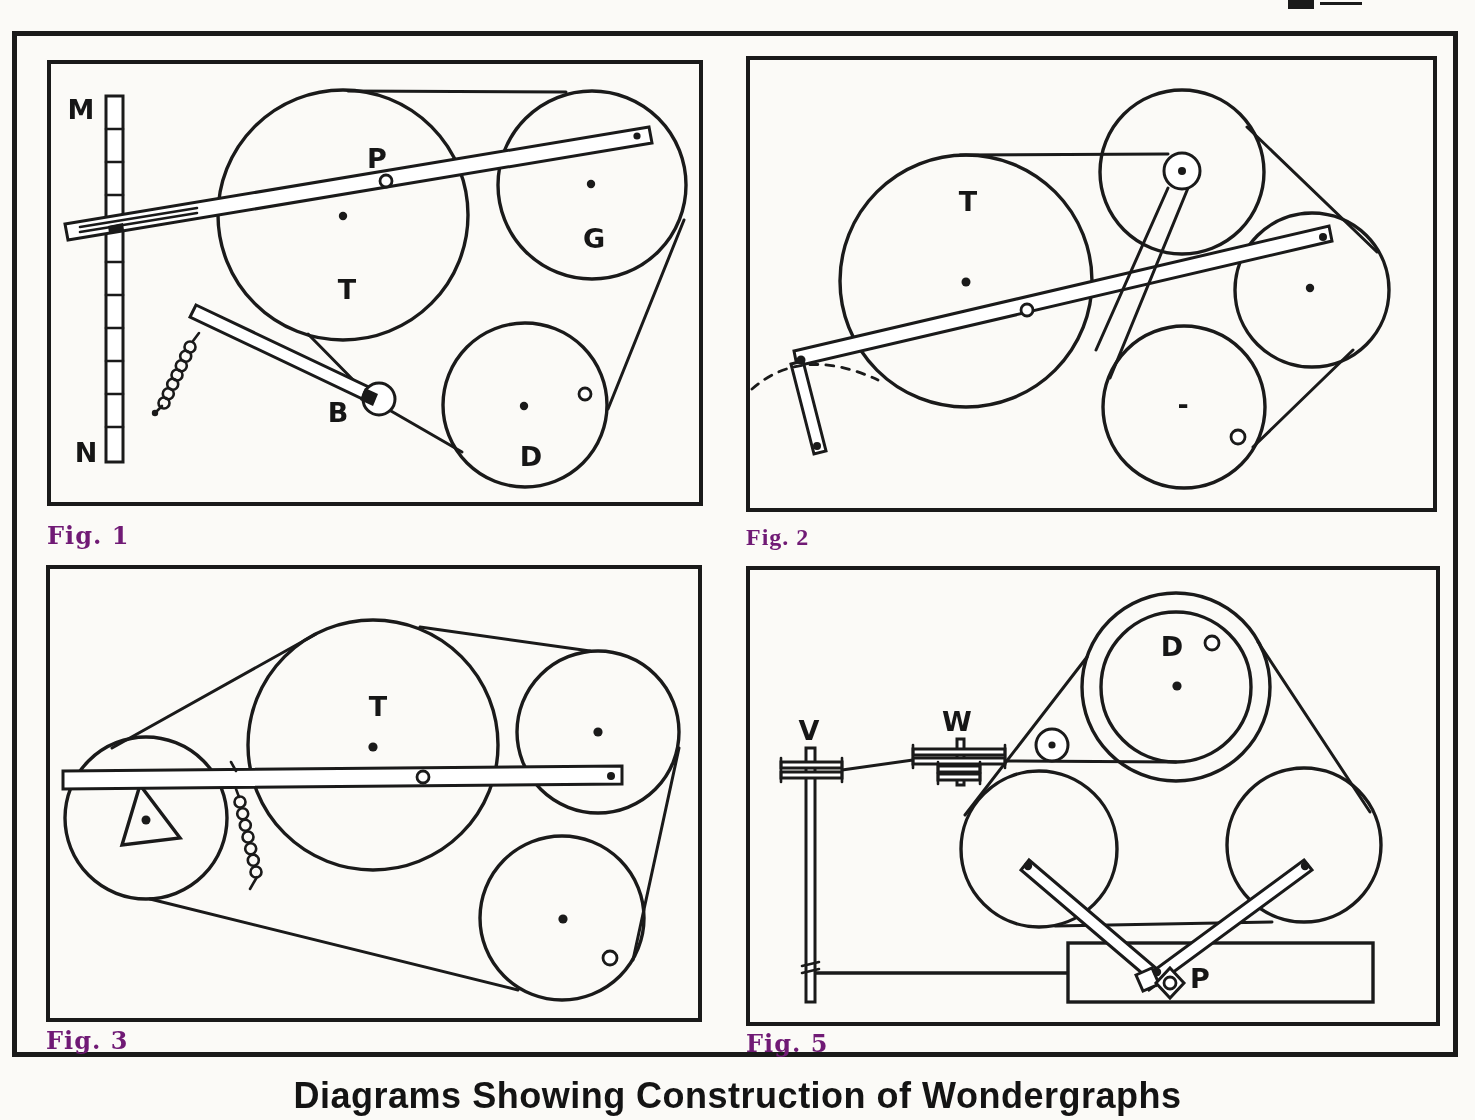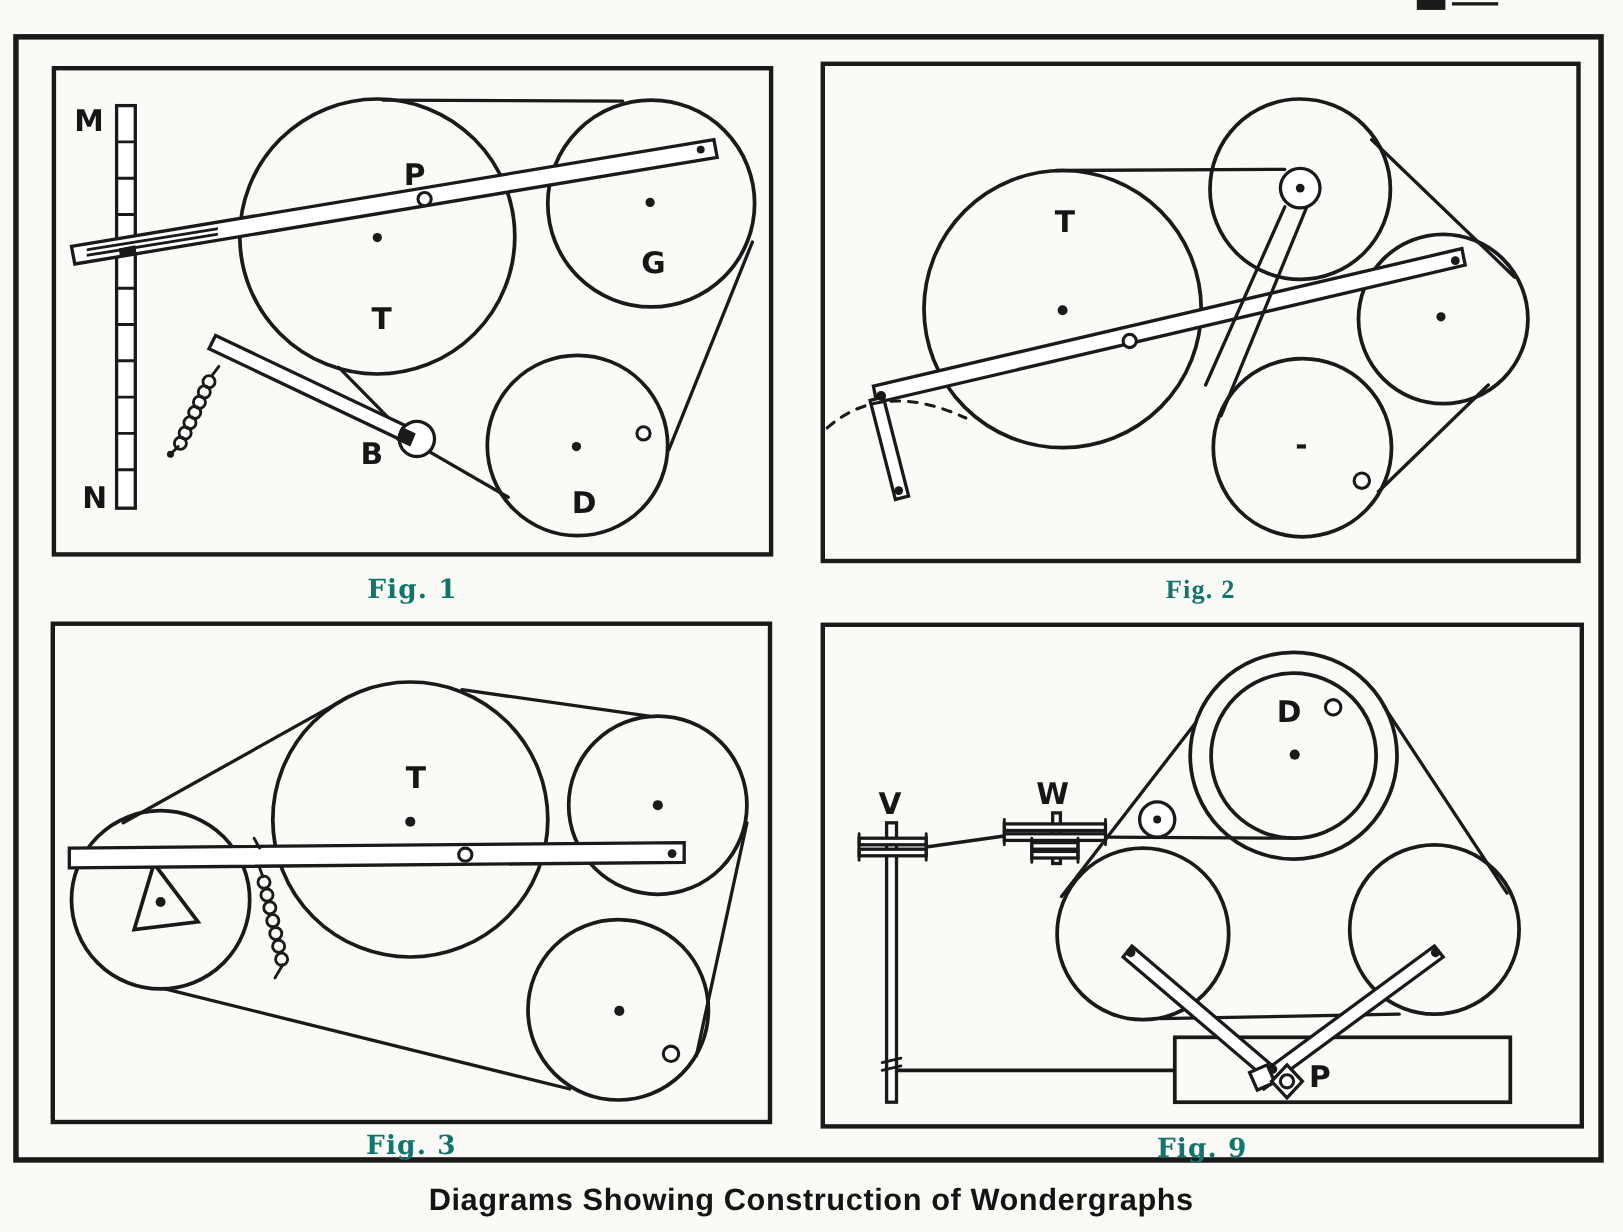--- a/index.html
+++ b/index.html
@@ -32,34 +32,34 @@
   .ln{fill:none;stroke:var(--ink);stroke-width:3.4;}
   .belt{fill:none;stroke:var(--ink);stroke-width:3;stroke-linecap:round;}
   .thin{fill:none;stroke:var(--ink);stroke-width:2.6;stroke-linecap:round;}
   .solid{fill:#ffffff;stroke:var(--ink);stroke-width:3;stroke-linejoin:miter;}
   .dot{fill:var(--ink);stroke:none;}
   .blob{fill:var(--ink);stroke:none;}
   .hole{fill:#ffffff;stroke:var(--ink);stroke-width:2.8;}
   .dashed{fill:none;stroke:var(--ink);stroke-width:2.8;stroke-dasharray:8 8;stroke-linecap:round;}
   .lbl{font-family:"DejaVu Sans", sans-serif;font-size:27px;font-weight:bold;fill:#161616;text-anchor:middle;}
   .fig-caption{
-    position:absolute;text-align:center;
+    position:absolute;
     font-family:"DejaVu Serif", serif;
-    font-weight:bold;font-size:24px;color:#0f766e;
+    font-weight:bold;font-size:24px;color:#701a75;
     letter-spacing:1px;
   }
   #cap-fig1{left:47px;width:656px;top:521px;}
   #cap-fig2{left:746px;width:691px;top:524px;font-family:Liberation Serif, serif;}
   #cap-fig3{left:46px;width:656px;top:1026px;}
   #cap-fig4{left:746px;width:694px;top:1029px;}
   .main-caption{
     position:absolute;left:0;top:1075px;width:1475px;
     text-align:center;
     font-family:"Liberation Sans", sans-serif;
-    font-weight:bold;font-size:28px;color:#141414;
+    font-weight:bold;font-size:36px;color:#141414;
     letter-spacing:0.5px;
   }
   .scan-artifact{position:absolute;background:var(--ink);}
 </style>
 </head>
 <body>
 
 <div class="page">
 
   <div class="outer-frame"></div>
@@ -270,19 +270,19 @@
       <text class="lbl" x="1172" y="656">D</text>
       <text class="lbl" x="809" y="740">V</text>
       <text class="lbl" x="957" y="731">W</text>
       <text class="lbl" x="1200" y="988">P</text>
     </g>
   </svg>
 
   <div class="fig-caption" id="cap-fig1">Fig. 1</div>
   <div class="fig-caption" id="cap-fig2">Fig. 2</div>
   <div class="fig-caption" id="cap-fig3">Fig. 3</div>
-  <div class="fig-caption" id="cap-fig4">Fig. 9</div>
+  <div class="fig-caption" id="cap-fig4">Fig. 5</div>
 
   <div class="main-caption">Diagrams Showing Construction of Wondergraphs</div>
 
   <div class="scan-artifact" style="left:1288px;top:0;width:26px;height:9px;"></div>
   <div class="scan-artifact" style="left:1320px;top:2px;width:42px;height:3px;"></div>
 </div>
 
 </body></html>

